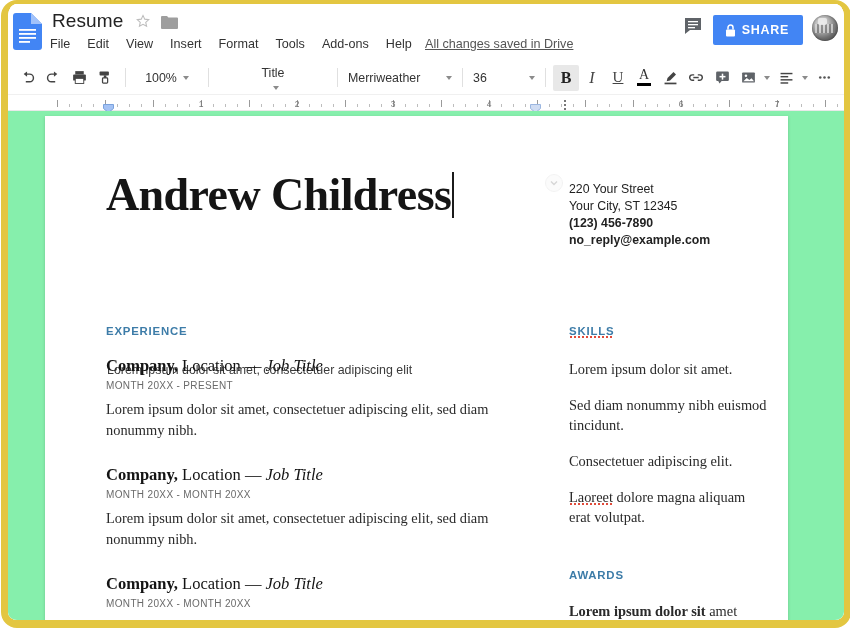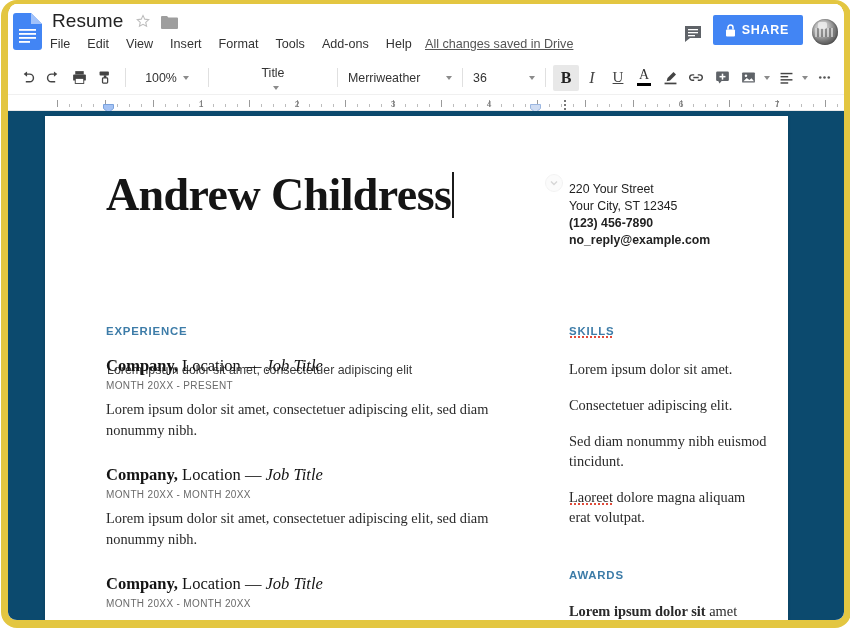--- a/index.html
+++ b/index.html
@@ -69,21 +69,21 @@
   }
   .menu-item:first-child { padding-left: 0; }
   .save-status {
     position: absolute; left: 417px; top: 33px;
     font-size: 12.6px; color: #555;
     text-decoration: underline;
     white-space: nowrap;
   }
   .header-right {
     position: absolute; right: 6px; top: 11px;
-    display: flex; align-items: flex-end; gap: 9px;
+    display: flex; align-items: flex-start; gap: 9px;
   }
   .comment-btn { width: 22px; height: 22px; display:block; }
   .share-btn {
     display: flex; align-items: center; gap: 6px;
     background: #4285f4; color: #fff;
     border: none; border-radius: 2px;
     height: 30px; padding: 0 14px 0 12px;
     font-size: 12.5px; font-weight: bold; letter-spacing: .7px;
     font-family: "Liberation Sans", sans-serif;
     cursor: pointer;
@@ -168,21 +168,21 @@
     position:absolute; bottom:2px; width:11px; height:9px;
   }
   .col-marker {
     position:absolute; bottom:2px; width:4px; height:11px;
   }
 
   
   .canvas {
     position: relative;
     height: 511px;
-    background: #0c4a6e;
+    background: #86efac;
     overflow: hidden;
   }
   .page {
     position: absolute;
     left: 37px; top: 5px;
     width: 743px; height: 520px;
     background: #ffffff;
     box-shadow: 0 1px 3px rgba(0,0,0,.18);
     overflow: hidden;
   }
@@ -645,22 +645,22 @@
             </div>
             <div class="job-date">MONTH 20XX - MONTH 20XX</div>
             <div class="job-desc">Lorem ipsum dolor sit amet, consectetuer adipiscing elit, sed diam</div>
           </div>
         </div>
 
         <div class="col-right">
           <div class="sec-head spell">SKILLS</div>
 
           <div class="skill">Lorem ipsum dolor sit amet.</div>
+          <div class="skill">Sed diam nonummy nibh euismod tincidunt.</div>
           <div class="skill">Consectetuer adipiscing elit.</div>
-          <div class="skill">Sed diam nonummy nibh euismod tincidunt.</div>
           <div class="skill"><span class="spellword">Laoreet</span> dolore magna aliquam erat volutpat.</div>
 
           <div class="award-gap"></div>
 
           <div class="sec-head">AWARDS</div>
 
           <div class="award">
             <span class="b">Lorem ipsum dolor sit</span><span> amet</span><br>
             <br>
             

